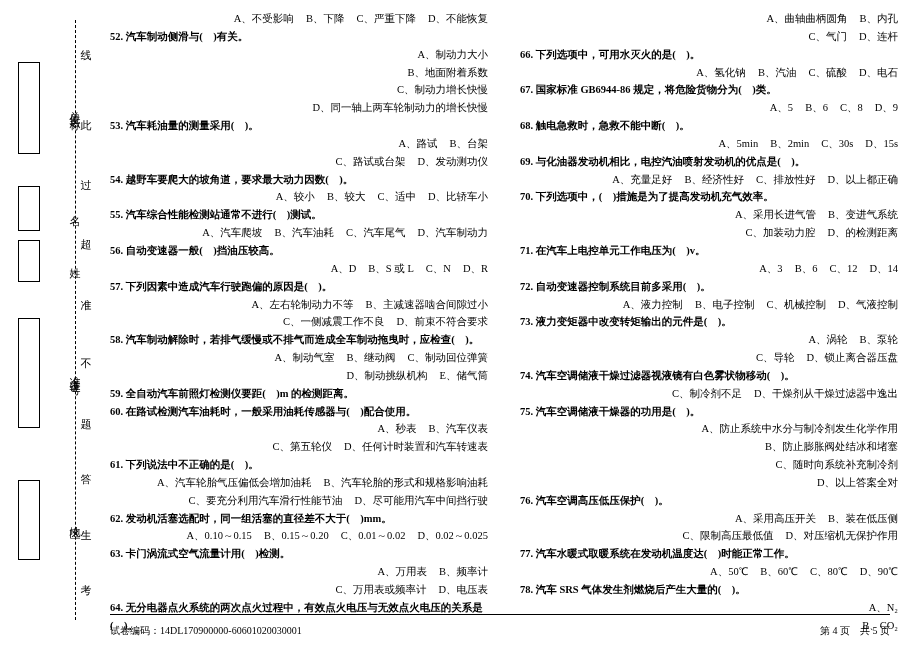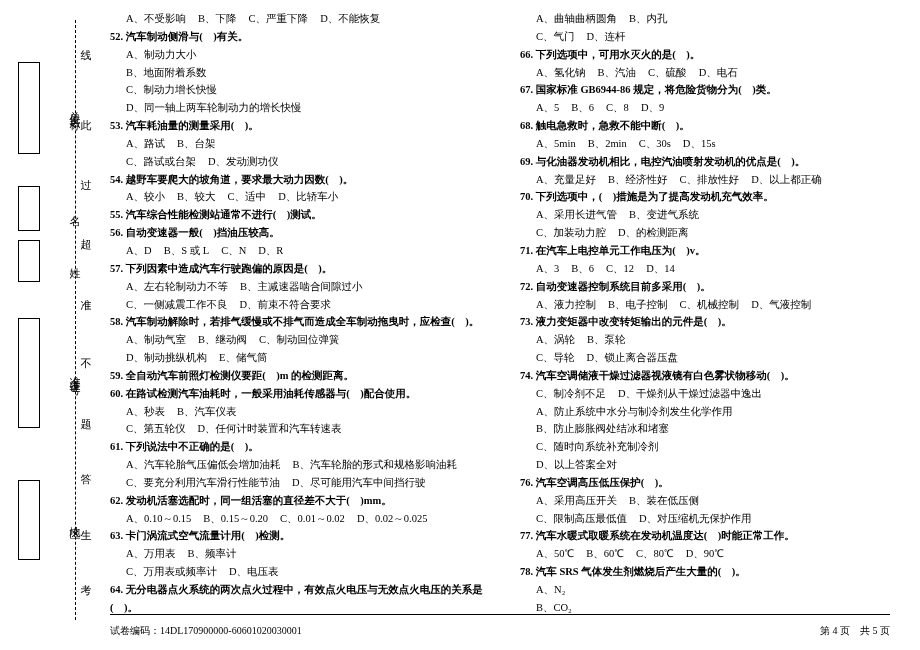--- a/index.html
+++ b/index.html
@@ -65,20 +65,21 @@
     .question {
       margin-bottom: 0;
       font-weight: bold;
     }
     .options {
       padding-left: 16px;
     }
     .opt-row {
       display: flex;
       flex-wrap: wrap;
+      justify-content: flex-end;
     }
     .opt-row span { margin-right: 12px; white-space: nowrap; }
     .footer {
       position: absolute;
       bottom: 12px;
       left: 110px;
       right: 30px;
       display: flex;
       justify-content: space-between;
       font-size: 10px;
@@ -150,20 +151,26 @@
         <span>D、发动测功仪</span>
       </div>
       <div class="question">54. 越野车要爬大的坡角道，要求最大动力因数(　)。</div>
       <div class="options opt-row">
         <span>A、较小</span>
         <span>B、较大</span>
         <span>C、适中</span>
         <span>D、比轿车小</span>
       </div>
       <div class="question">55. 汽车综合性能检测站通常不进行(　)测试。</div>
+      <div class="options opt-row">
+        <span>A、汽车爬坡</span>
+        <span>B、汽车油耗</span>
+        <span>C、汽车尾气</span>
+        <span>D、汽车制动力</span>
+      </div>
       <div class="question">56. 自动变速器一般(　)挡油压较高。</div>
       <div class="options opt-row">
         <span>A、D</span>
         <span>B、S 或 L</span>
         <span>C、N</span>
         <span>D、R</span>
       </div>
       <div class="question">57. 下列因素中造成汽车行驶跑偏的原因是(　)。</div>
       <div class="options opt-row">
         <span>A、左右轮制动力不等</span>
@@ -287,20 +294,21 @@
       </div>
       <div class="options opt-row">
         <span>C、导轮</span>
         <span>D、锁止离合器压盘</span>
       </div>
       <div class="question">74. 汽车空调储液干燥过滤器视液镜有白色雾状物移动(　)。</div>
       <div class="options opt-row">
         <span>C、制冷剂不足</span>
         <span>D、干燥剂从干燥过滤器中逸出</span>
       </div>
+      <div class="question">75. 汽车空调储液干燥器的功用是(　)。</div>
       <div class="options opt-row">
         <span>A、防止系统中水分与制冷剂发生化学作用</span>
       </div>
       <div class="options opt-row">
         <span>B、防止膨胀阀处结冰和堵塞</span>
       </div>
       <div class="options opt-row">
         <span>C、随时向系统补充制冷剂</span>
       </div>
       <div class="options opt-row">

